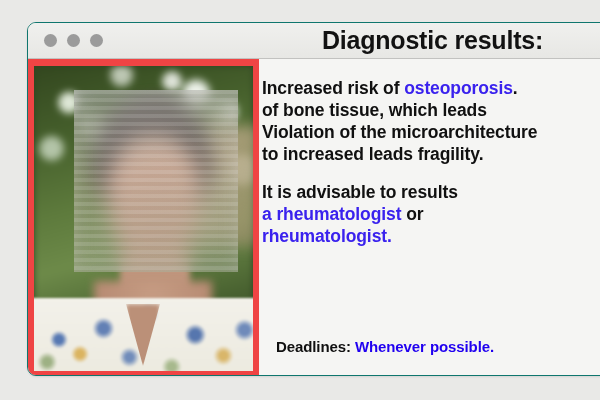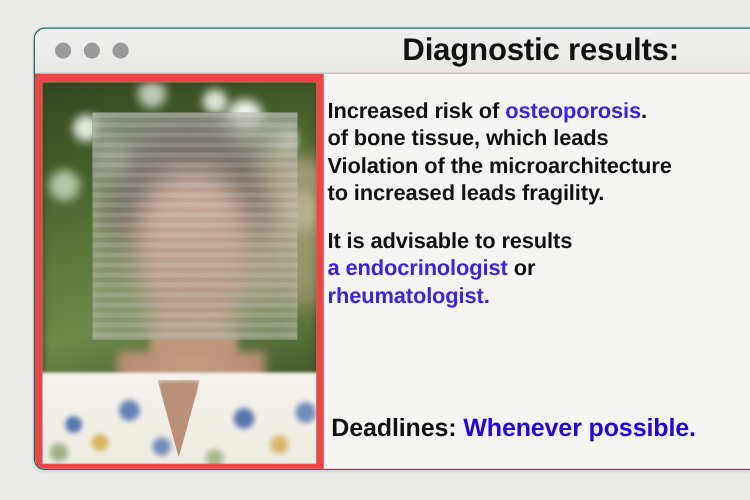--- a/index.html
+++ b/index.html
@@ -217,23 +217,23 @@
     margin: 0 0 16px 0;
     font-weight: 600;
     letter-spacing: -0.1px;
   }
   .para .ln { display: block; white-space: nowrap; }
   .link {
     color: #3a22ee;
   }
   #deadline-row {
     position: absolute;
-    left: 6px;
+    left: 17px;
     bottom: 22px;
-    font-size: 20px;
+    font-size: 15px;
     font-weight: 600;
     color: #101010;
     white-space: nowrap;
     letter-spacing: -0.1px;
   }
   #deadline-value {
     color: #2000f0;
     font-weight: bold;
   }
 </style>
@@ -271,21 +271,21 @@
 
       <p class="para">
         <span class="ln"><span>Increased risk of </span><span class="link">osteoporosis</span><span>.</span></span>
         <span class="ln">of bone tissue, which leads</span>
         <span class="ln">Violation of the microarchitecture</span>
         <span class="ln">to increased leads fragility.</span>
       </p>
 
       <p class="para">
         <span class="ln">It is advisable to results</span>
-        <span class="ln"><span class="link">a endocrinologist</span><span> or</span></span>
+        <span class="ln"><span class="link">a rheumatologist</span><span> or</span></span>
         <span class="ln"><span class="link">rheumatologist.</span></span>
       </p>
 
       <div id="deadline-row">
         <span>Deadlines: </span><span id="deadline-value">Whenever possible.</span>
       </div>
 
     </div>
   </div>
 </div>

